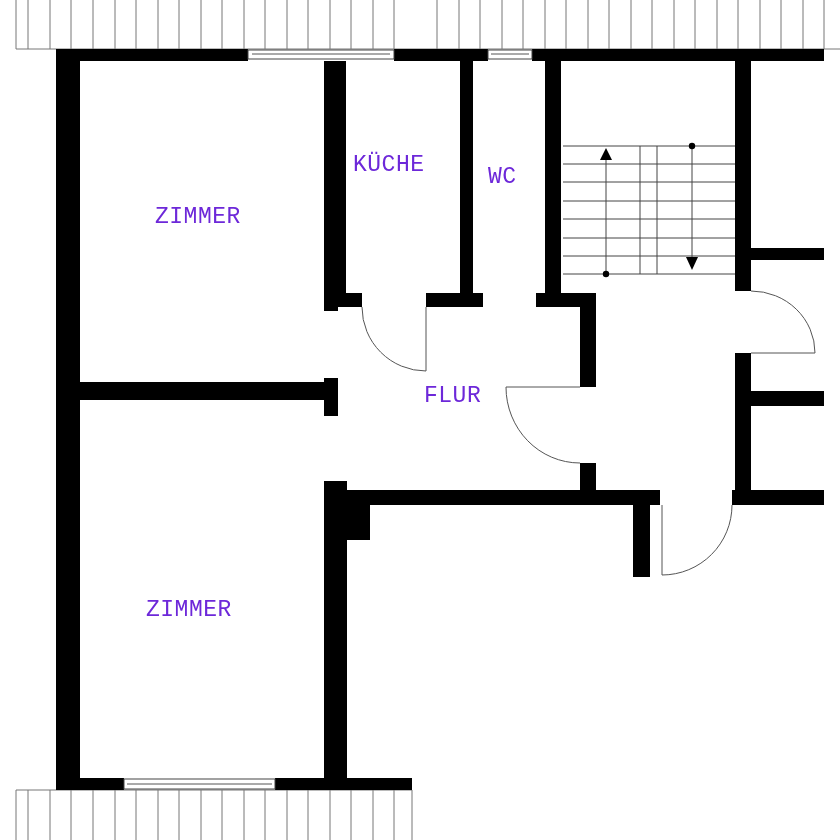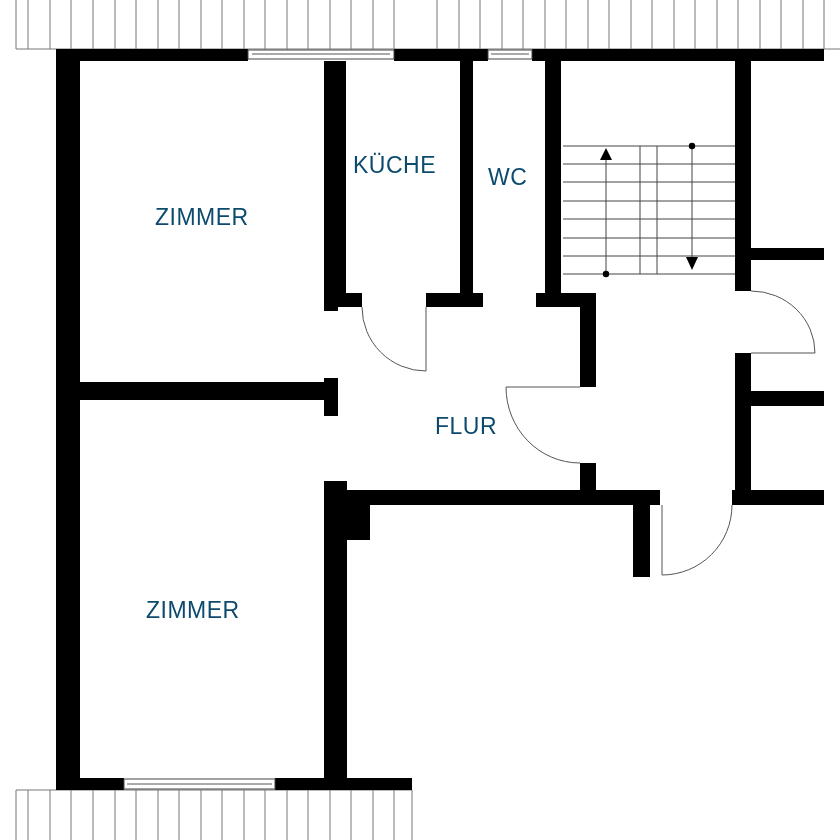--- a/index.html
+++ b/index.html
@@ -6,23 +6,23 @@
     body { width: 840px; height: 840px; overflow: hidden; position: relative; }
     #plan { position: absolute; left: 0; top: 0; width: 840px; height: 840px; }
     .wall { fill: #000000; }
     .thin { stroke: #555555; stroke-width: 1; fill: none; }
     .hatch { stroke: #777777; stroke-width: 1; }
     .window-frame { fill: #ffffff; stroke: #444444; stroke-width: 1; }
     .door-leaf { stroke: #555555; stroke-width: 1; fill: none; }
     .stair-line { stroke: #444444; stroke-width: 1; }
     .label {
       position: absolute;
-      font-family: Liberation Sans, sans-serif;
+      font-family: Liberation Mono, monospace;
       font-size: 23px;
-      color: #0c4a6e;
+      color: #6d28d9;
       letter-spacing: 0.5px;
       white-space: nowrap;
       text-align: center;
     }
   </style>
 </head>
 <body>
 
 <svg id="plan" viewBox="0 0 840 840" xmlns="http://www.w3.org/2000/svg">
 
@@ -175,14 +175,14 @@
 
     <line class="stair-line" x1="692" y1="146" x2="692" y2="262"></line>
     <polygon points="686,257 698,257 692,270" fill="#000"></polygon>
     <circle cx="692" cy="146" r="3.2" fill="#000"></circle>
   </g>
 </svg>
 
 <div class="label" style="left:155px; top:204px;">ZIMMER</div>
 <div class="label" style="left:353px; top:152px;">KÜCHE</div>
 <div class="label" style="left:488px; top:164px;">WC</div>
-<div class="label" style="left:435px; top:383px;margin-top:30px;">FLUR</div>
+<div class="label" style="left:424px; top:383px;">FLUR</div>
 <div class="label" style="left:146px; top:597px;">ZIMMER</div>
 
 </body></html>

